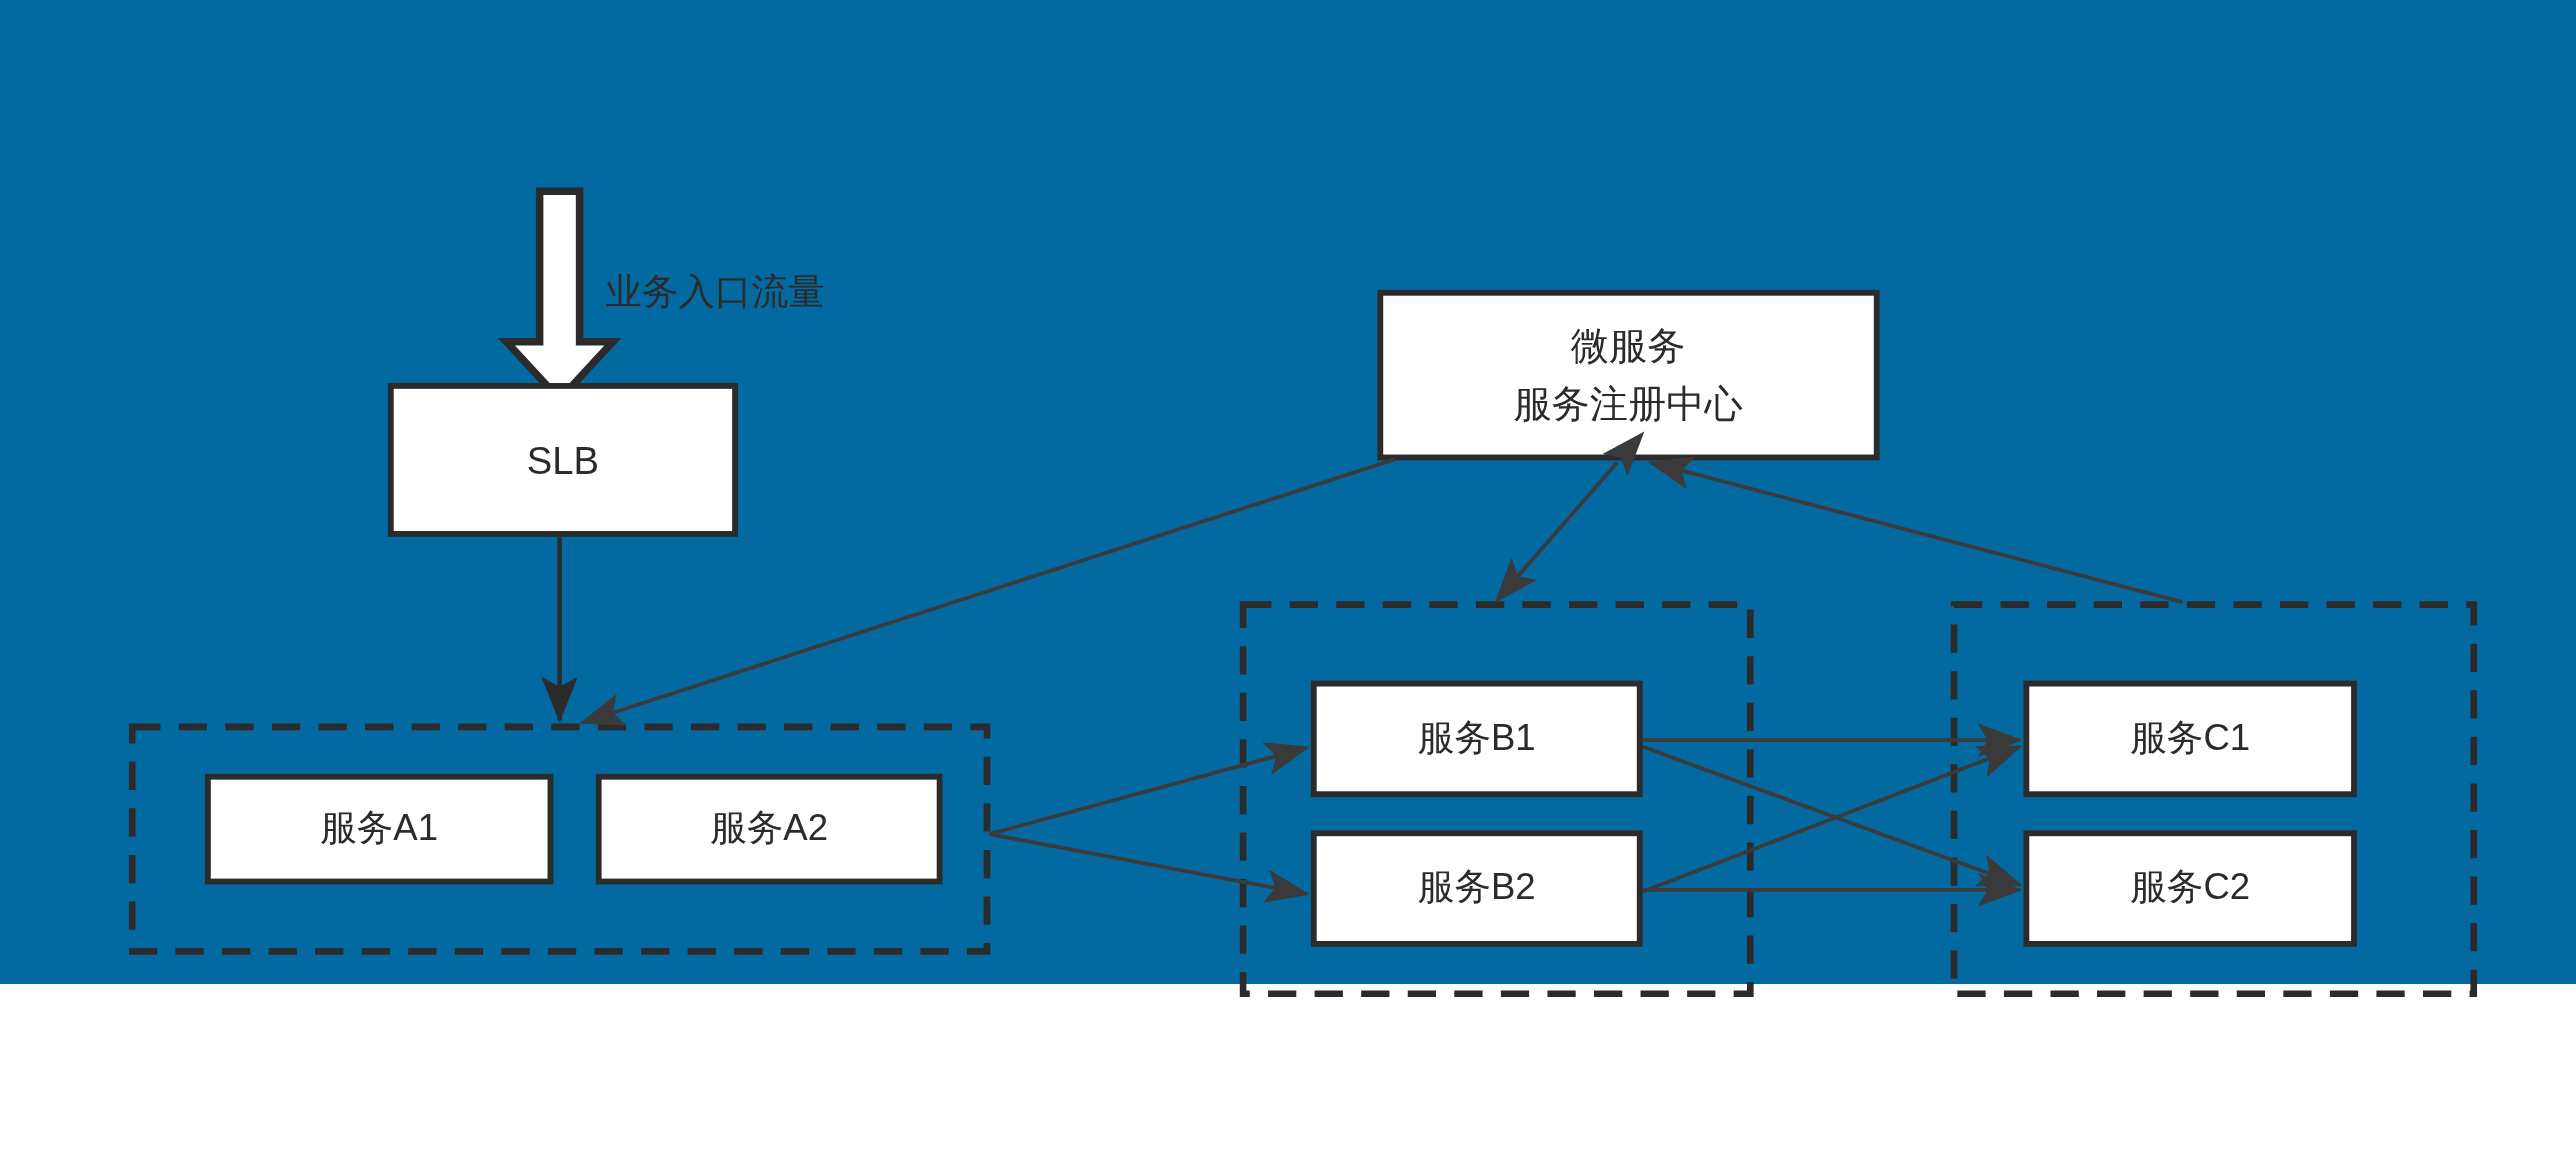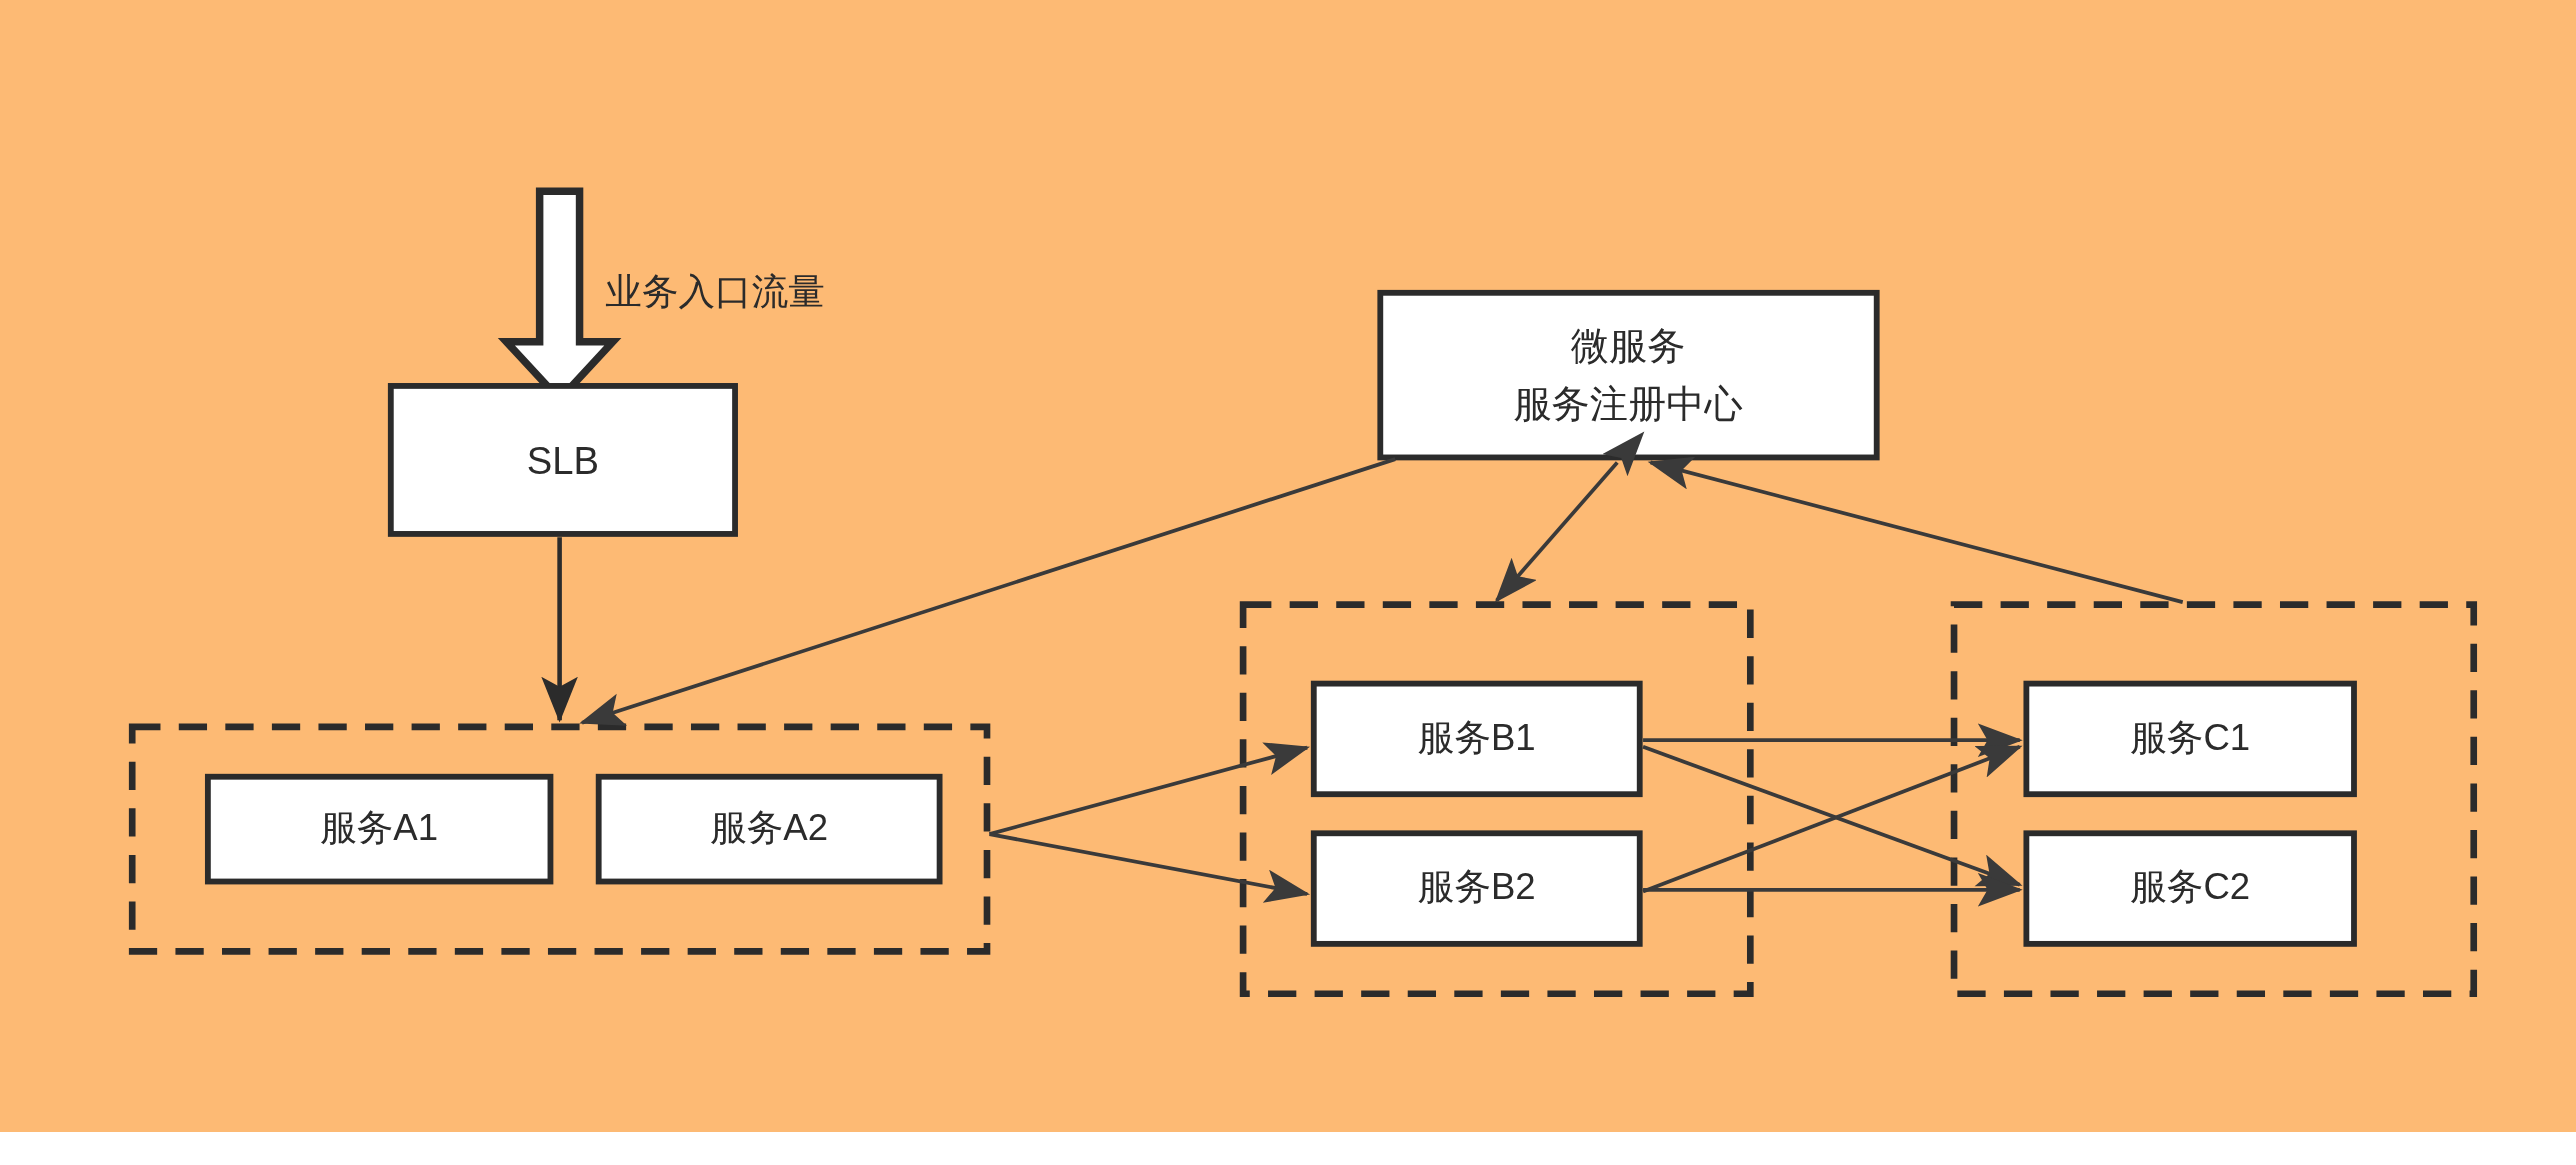--- a/index.html
+++ b/index.html
@@ -9,22 +9,22 @@
   }
   body {
     width: 2576px;
     height: 1166px;
     font-family: "Liberation Sans", "DejaVu Sans", sans-serif;
     overflow: hidden;
   }
   #diagram-root {
     position: relative;
     width: 2576px;
-    height: 1132px;
-    background: #fdba74;
+    height: 984px;
+    background: #0369a1;
   }
   svg.canvas {
     position: absolute;
     top: 0;
     left: 0;
     width: 2576px;
     height: 1166px;
     display: block;
   }
   .node-label {

